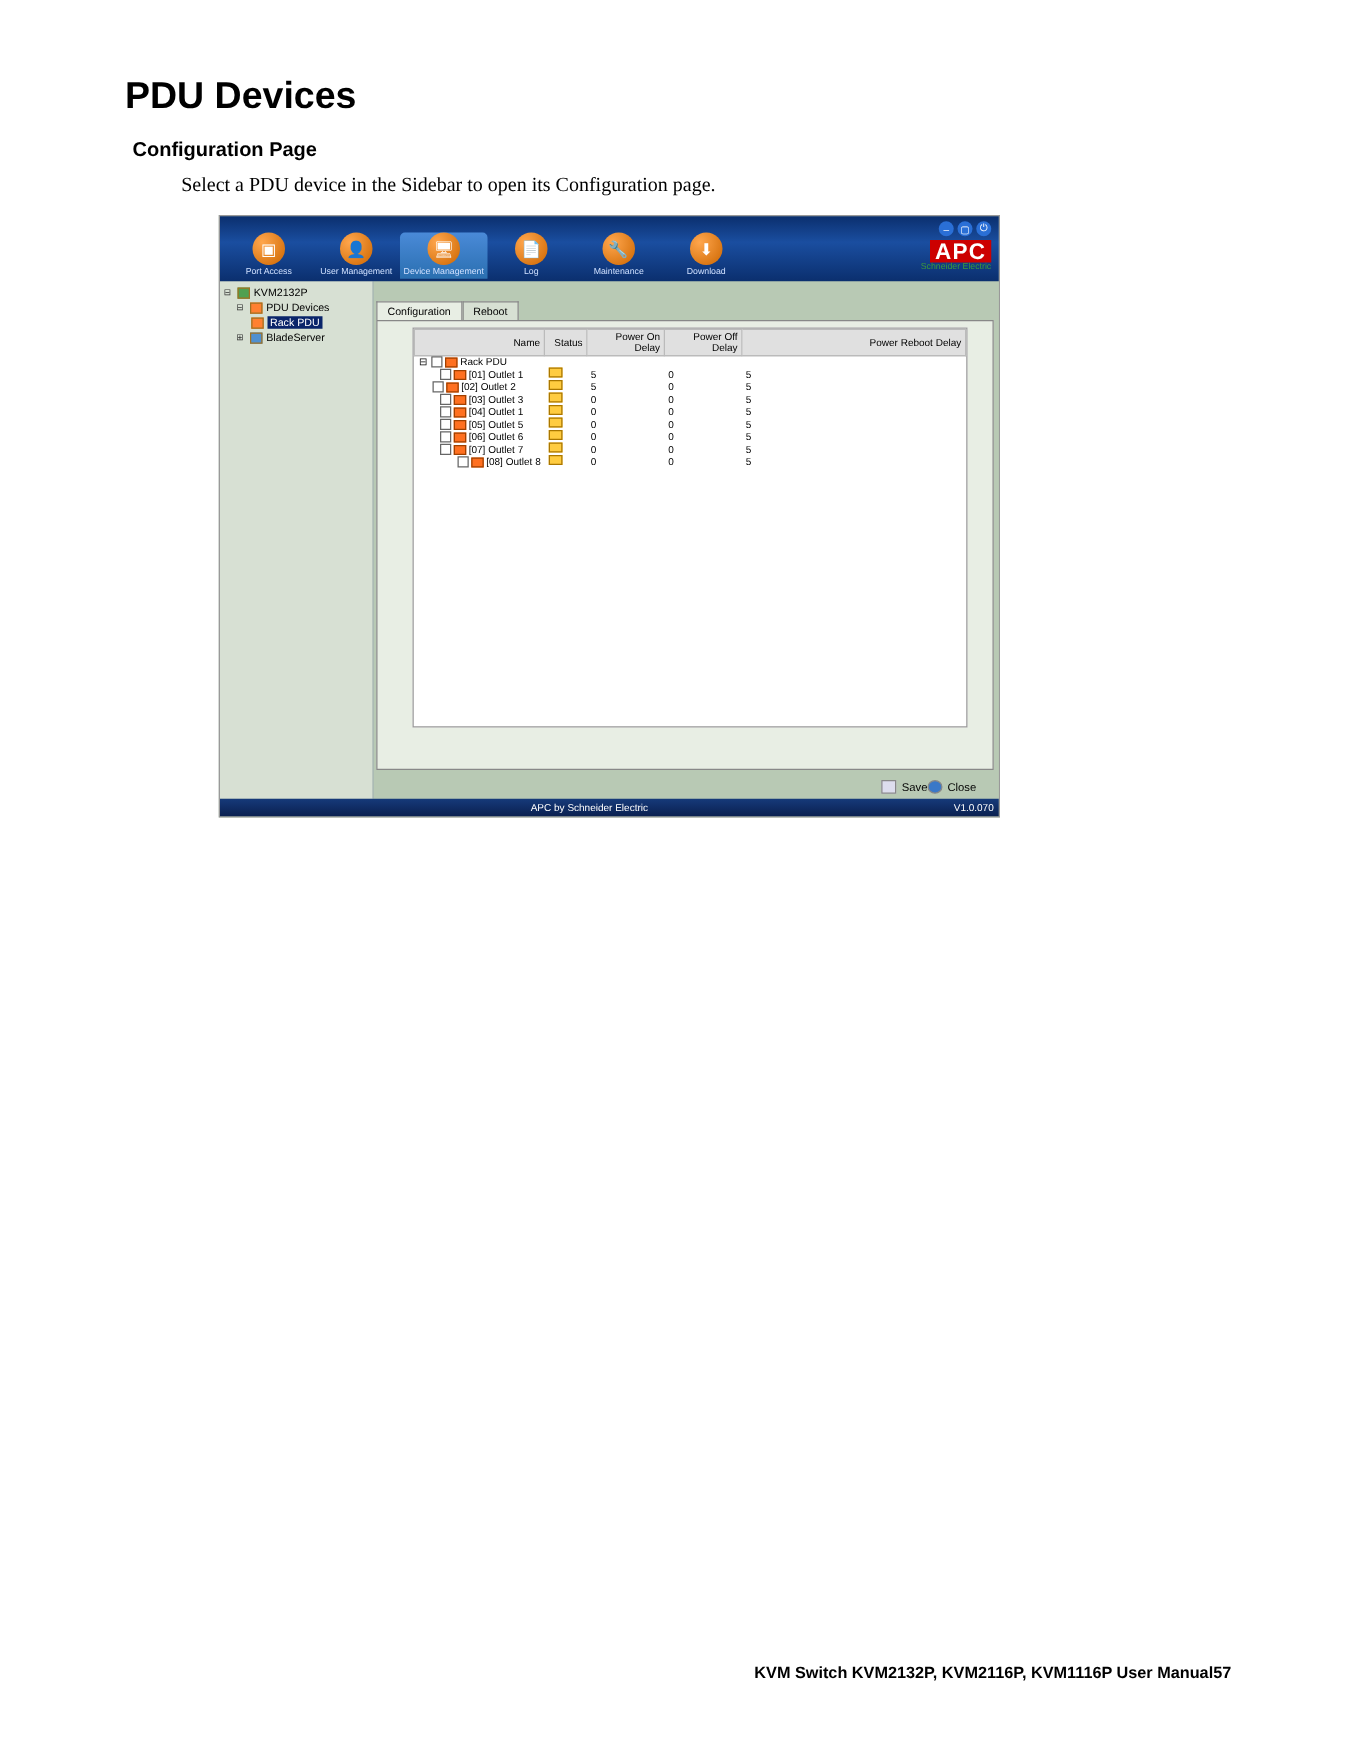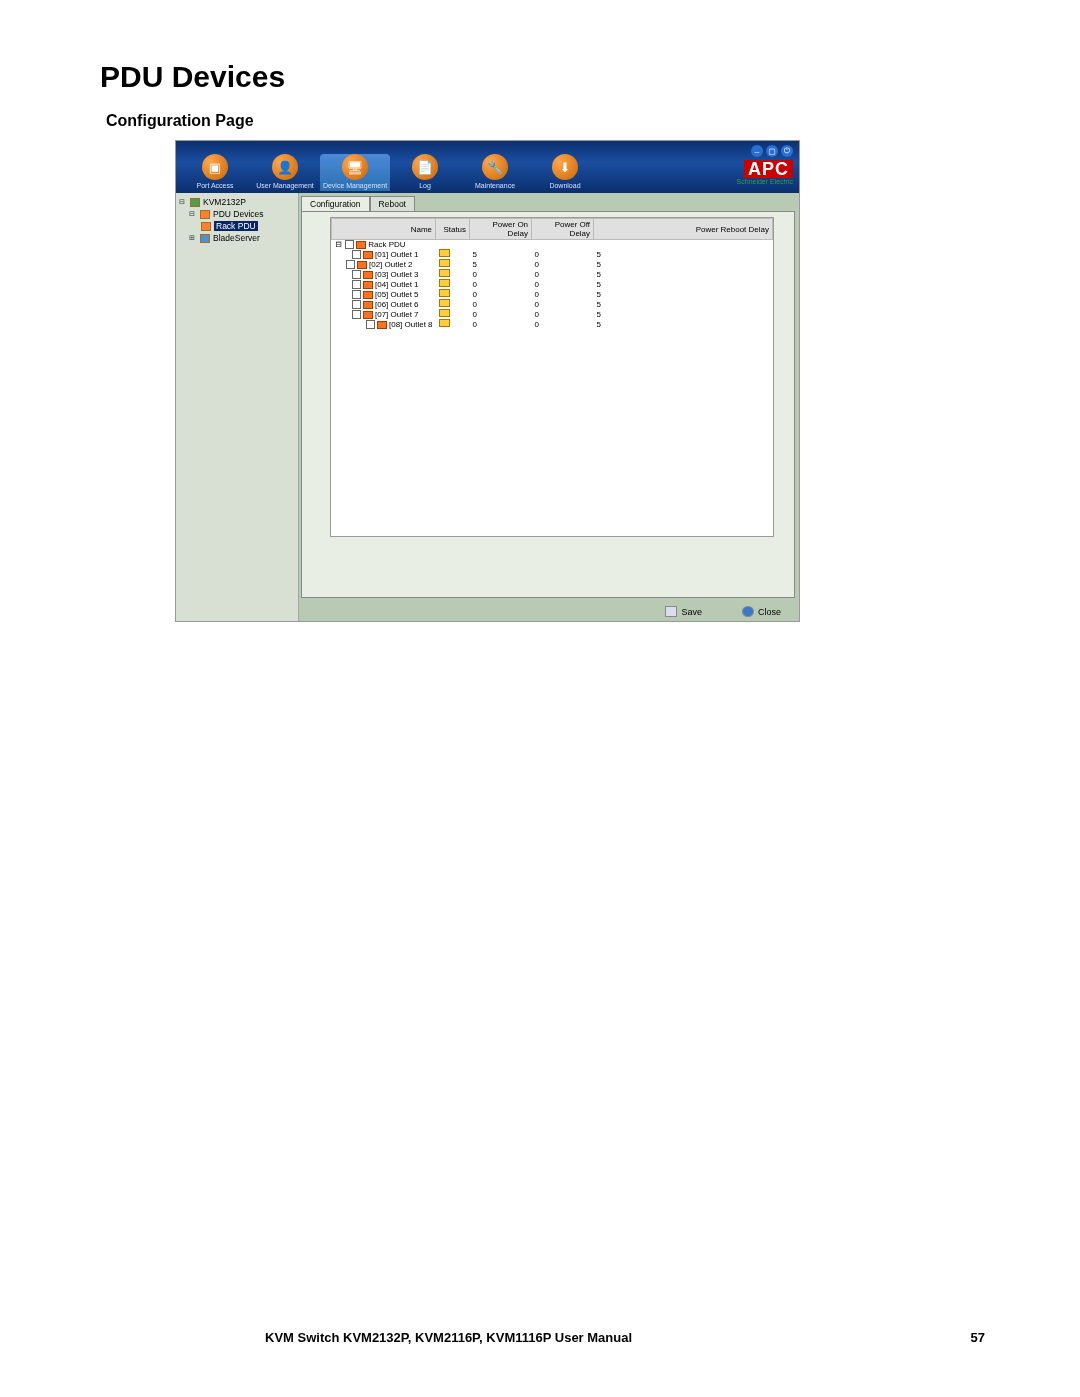--- a/index.html
+++ b/index.html
@@ -135,21 +135,21 @@
   .tree-item .ic.root{background:#50a050;}
   .main {
     flex: 1;
     display: flex;
     flex-direction: column;
     background: #b8c9b4;
   }
   .tabs {
     display:flex;
     font-size:8.5px;
-    margin-top:3px;
+    margin-top:16px;
     margin-left:2px;
   }
   .tab {
     padding:2px 8px;
     background:#d7e0d3;
     border:1px solid #888;
     border-bottom:none;
     cursor:pointer;
   }
   .tab.active{background:#e8eee4;}
@@ -187,21 +187,20 @@
     white-space:nowrap;
   }
   .row-head td{padding-top:2px;}
   .tog-tree{display:inline-block;width:8px;text-align:center;}
   .cb{width:9px;height:9px;border:1px solid #666;background:#fff;display:inline-block;vertical-align:middle;}
   .pic{width:10px;height:8px;border:1px solid #a04000;background:#ff7020;display:inline-block;vertical-align:middle;}
   .st{width:11px;height:8px;background:#ffcc40;border:1px solid #aa7700;display:inline-block;}
   .button-row{
     display:flex;
     justify-content:flex-end;
-    gap:40px;
     padding:4px 18px;
     text-align:right;
   }
   .abtn{
     display:flex;align-items:center;gap:4px;
     font-size:9px;cursor:pointer;
   }
   .abtn .bi{width:12px;height:11px;border:1px solid #888;background:#dde;display:inline-block;}
   .abtn.close .bi{background:#3a78c8;border-radius:50%;}
   .statusbar{
@@ -213,32 +212,33 @@
     justify-content:space-between;
     align-items:center;
     padding:0 4px;
   }
   .statusbar .ctr{flex:1;text-align:center;}
   .footer{
     position:absolute;
     bottom:52px;
     left:0;right:0;
     display:flex;
-    justify-content:space-between;
+    justify-content:flex-end;
     padding:0 95px 0 265px;
     font-size:13px;
     font-weight:bold;
   }
 </style>
 </head>
 <body>
 
 <div class="page">
   <h1>PDU Devices</h1>
   <h2>Configuration Page</h2>
+  <p class="intro">Select a PDU device in the Sidebar to open its Configuration page.</p>
 
   <div class="screenshot">
 
     <div class="toolbar">
       <div class="tb-item">
         <div class="tb-icon">▣</div>
         <span>Port Access</span>
       </div>
       <div class="tb-item">
         <div class="tb-icon">👤</div>
@@ -385,19 +385,24 @@
             <span>Save</span>
           </div>
           <div class="abtn close">
             <span class="bi"></span>
             <span>Close</span>
           </div>
         </div>
       </div>
     </div>
 
+    <div class="statusbar">
+      <span></span>
+      <span class="ctr">APC by Schneider Electric</span>
+      <span>V1.0.070</span>
+    </div>
   </div>
 </div>
 
 <div class="footer">
   <span>KVM Switch KVM2132P, KVM2116P, KVM1116P User Manual</span>
   <span>57</span>
 </div>
 
 </body></html>

